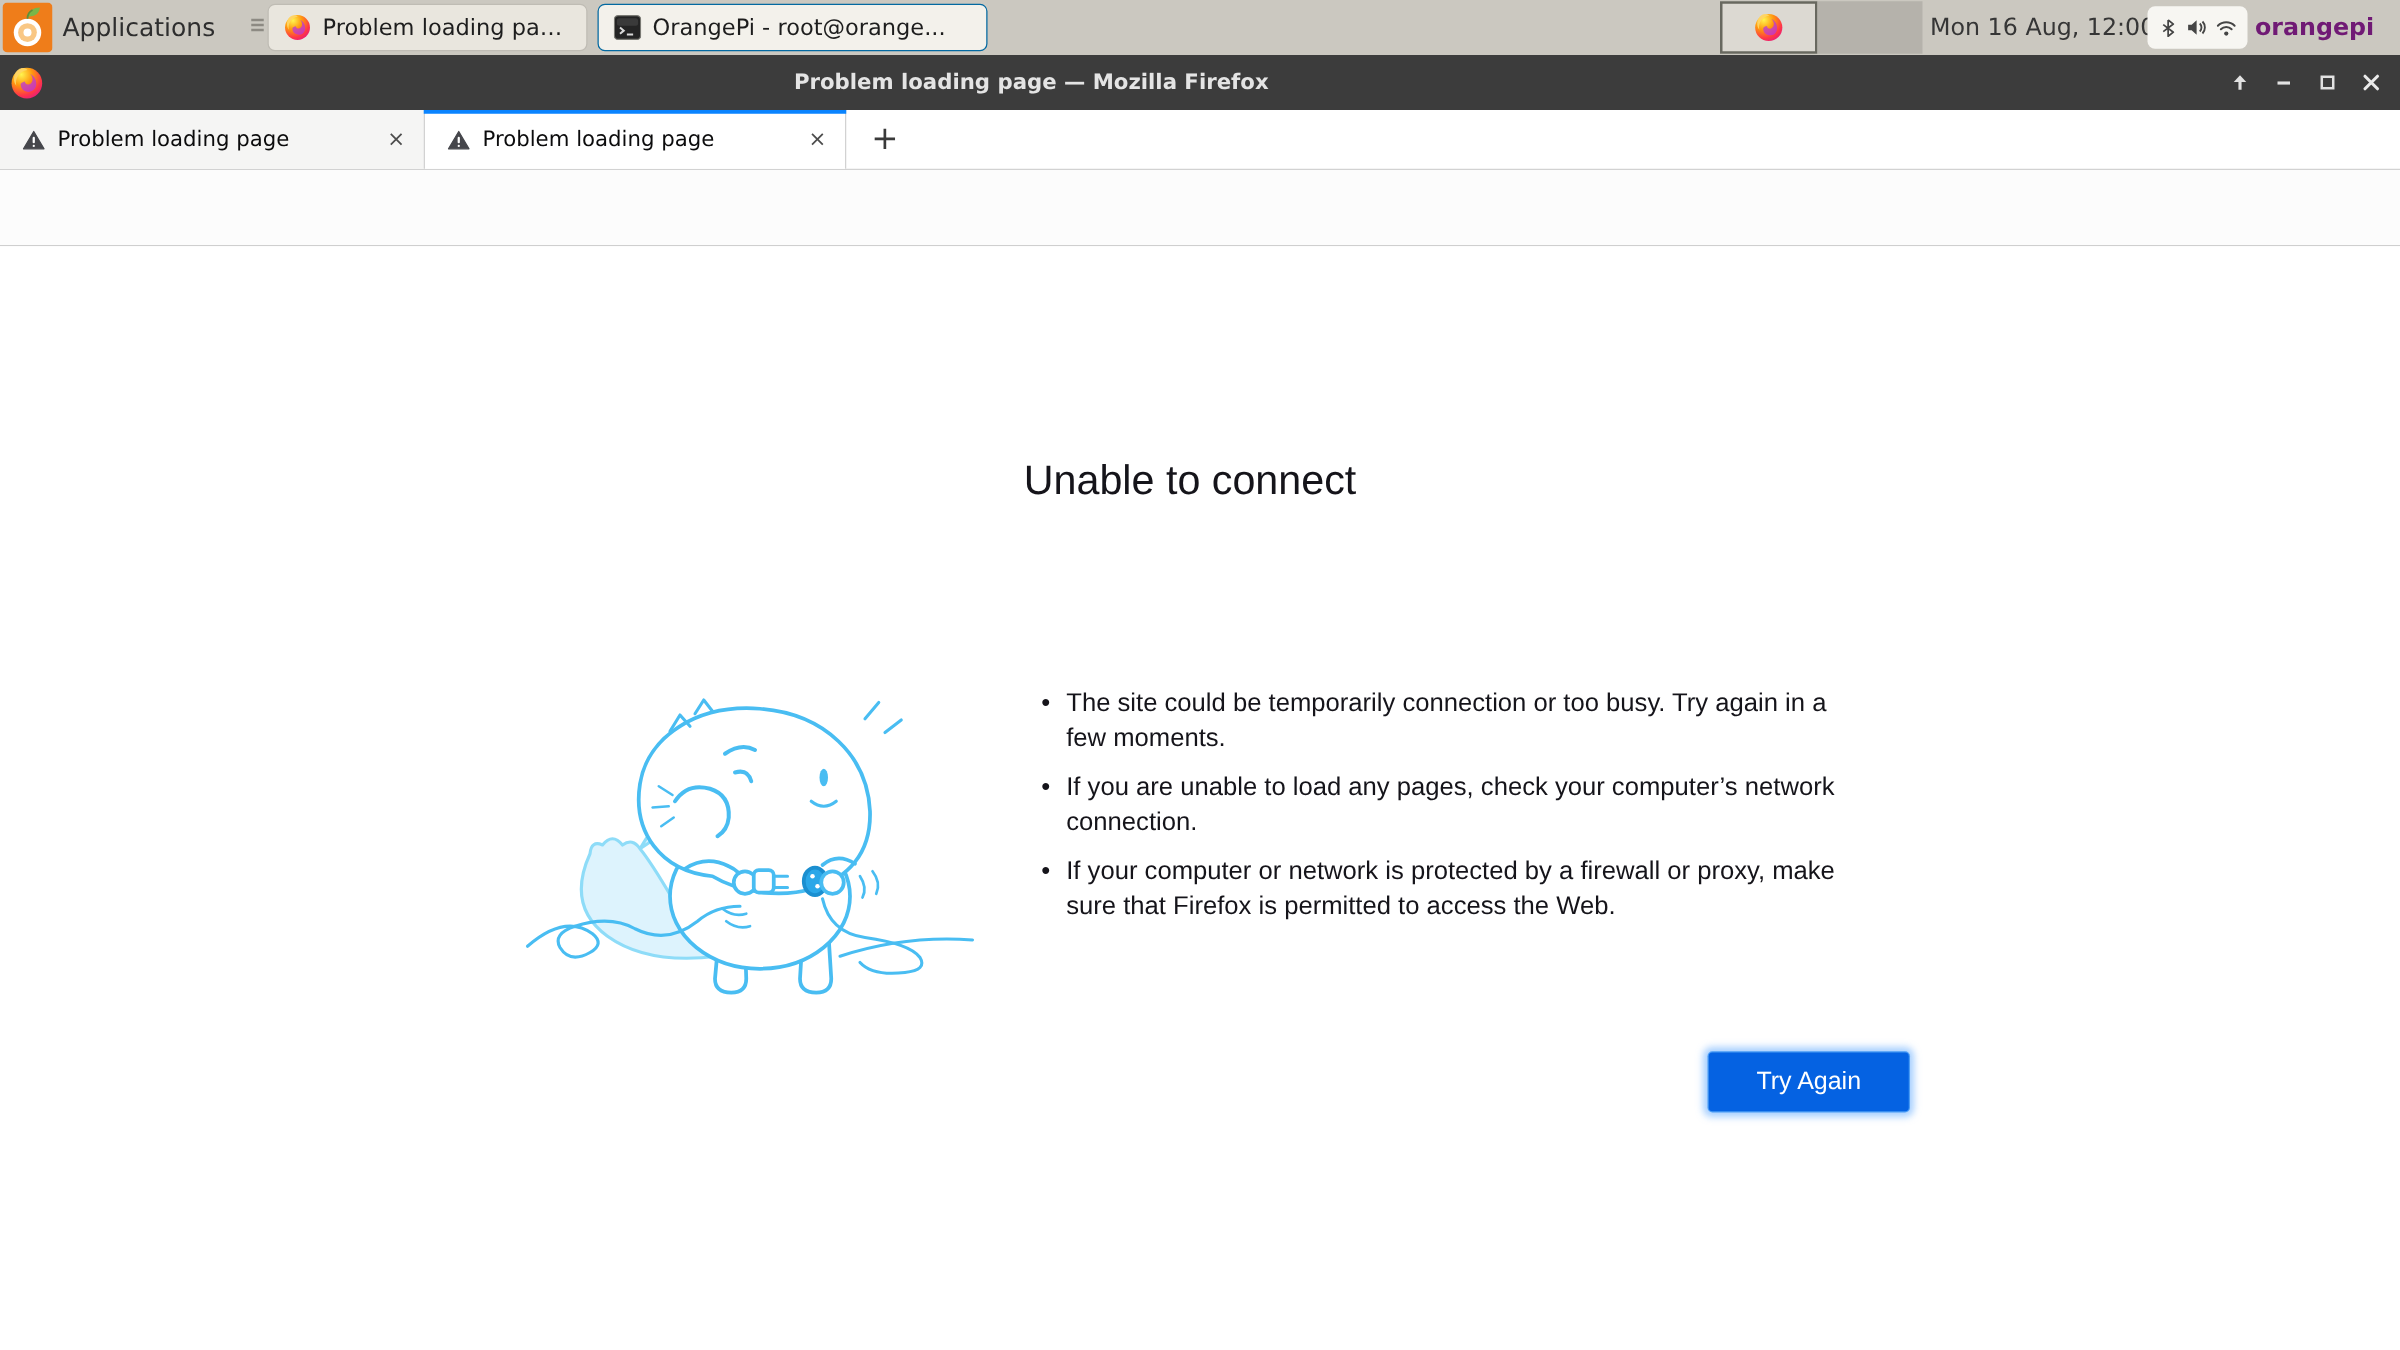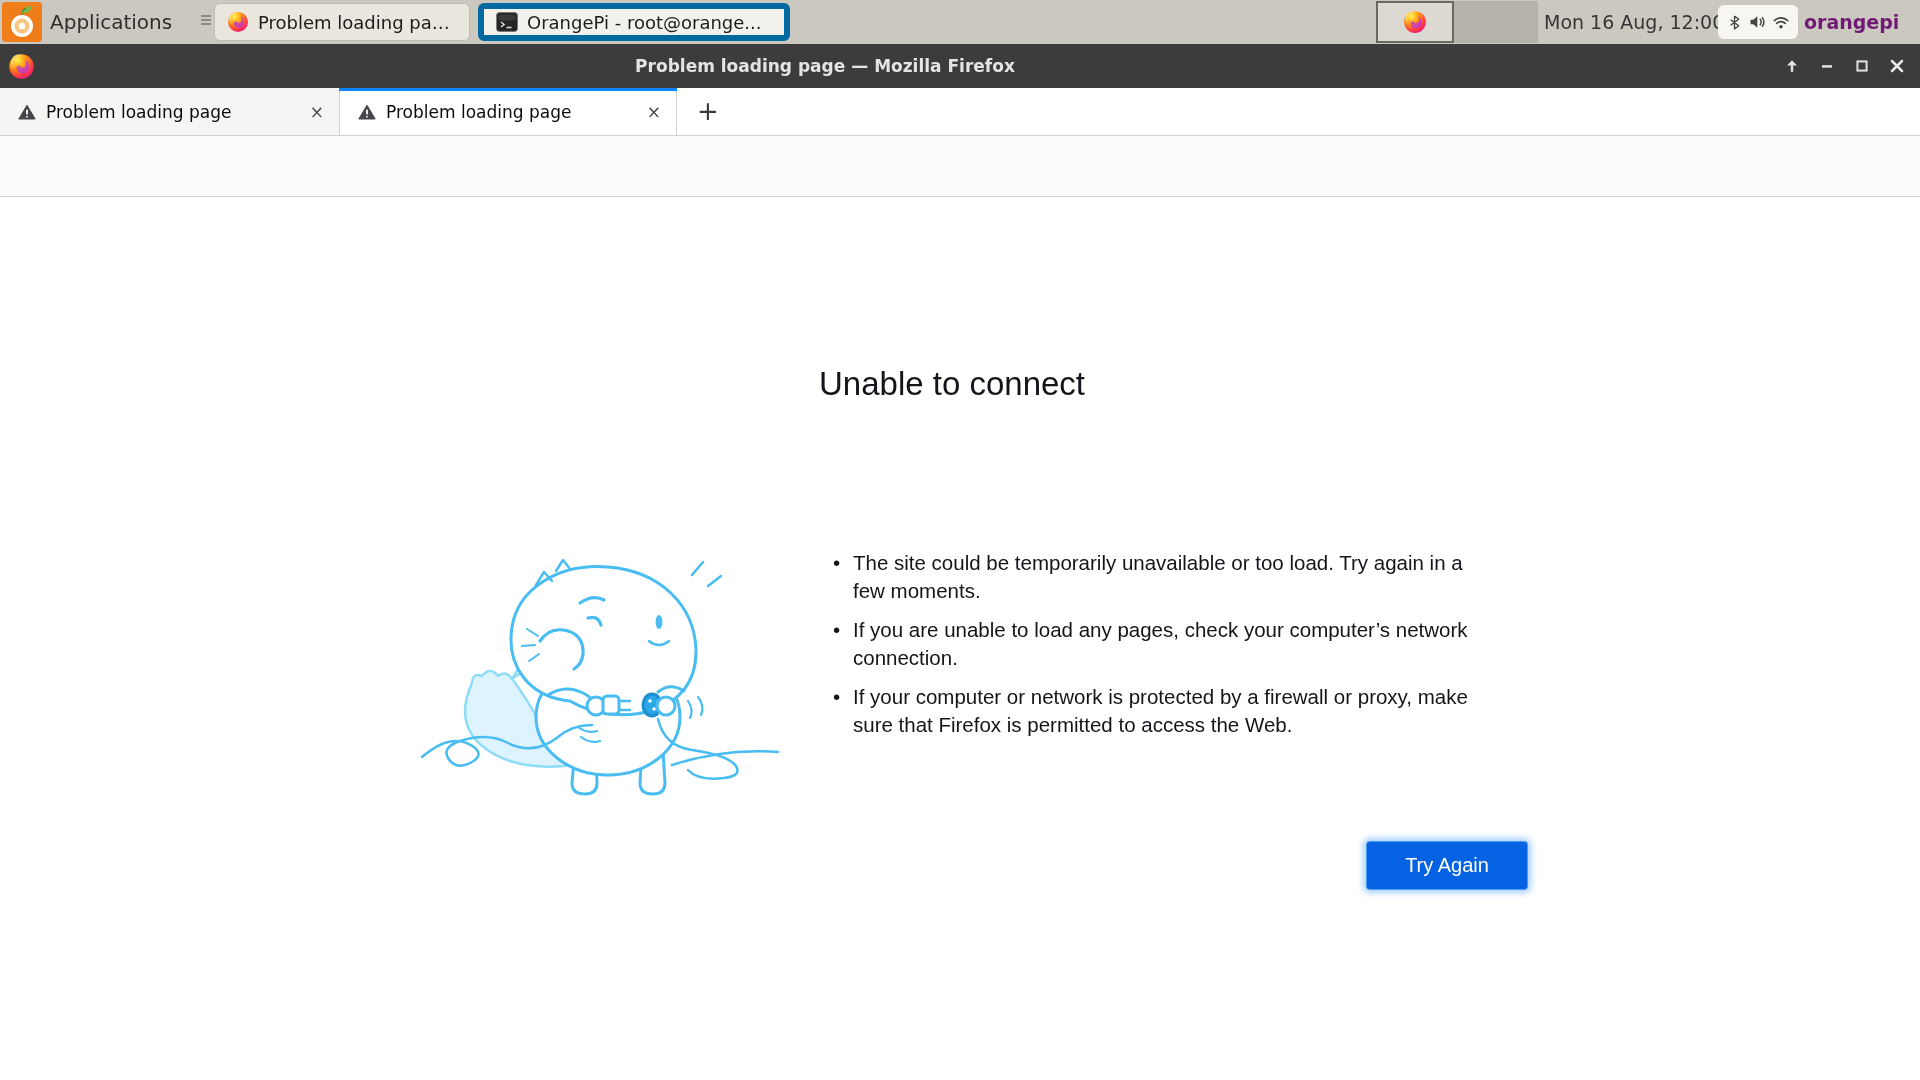--- a/index.html
+++ b/index.html
@@ -12,21 +12,21 @@
 
   
   .panel { position:absolute; left:0; top:0; width:1920px; height:44px; background:#cbc8c0; }
   .app-logo { left:2px; top:2px; width:40px; height:40px; }
   .app-label { left:50px; top:0; height:44px; line-height:44px; font-size:20px; color:#2e2e2e;text-align:center; }
   .panel-handle { left:201px; top:15px; width:12px; height:14px; }
   .panel-handle span { display:block; width:10px; height:2px; background:#8d8a83; margin:0 0 2px 0; }
   .task-btn { top:3px; height:38px; border-radius:6px; display:flex; align-items:center; gap:9px; padding:0 12px; font-size:18px; color:#1d1d1d; }
   .task-btn .lbl { white-space:nowrap; overflow:hidden; text-overflow:ellipsis; }
   .task-ff   { left:214px; width:256px; background:#e9e6de; border:1px solid #bfbcb4; }
-  .task-term { left:478px; width:312px; background:#f3f1eb; border:6px solid #0369a1; }
+  .task-term { left:478px; width:312px; background:#f3f1eb; border:1px solid #0369a1; }
   .pager-1 { left:1376px; top:1px; width:78px; height:42px; background:#dcd9d2; border:2px solid #68685f; display:flex; align-items:center; justify-content:center; }
   .pager-2 { left:1454px; top:1px; width:84px; height:42px; background:#b5b2ab; }
   .clock { left:1544px; top:0; height:44px; line-height:44px; font-size:19px; color:#363636; }
   .tray { left:1718px; top:5px; width:80px; height:34px; background:#f7f6f2; border-radius:6px; display:flex; align-items:center; justify-content:center; gap:8px; }
   .host { left:1804px; top:0; height:45px; line-height:44px; font-size:19px; color:#701a75; white-space:nowrap;font-weight:bold; }
 
   
   .titlebar { position:absolute; left:0; top:44px; width:1920px; height:44px; background:#3c3c3c; }
   .tb-logo { left:8px; top:9px; width:27px; height:27px; }
   .tb-title { left:0; top:0; width:1650px; height:44px; line-height:44px; text-align:center; font-weight:bold; font-size:17px; color:#e4e4e4; }
@@ -341,18 +341,18 @@
         <path d="M2 212 q30 -26 52 -10 q10 8 -2 15 q-16 9 -24 -4 q-6 -11 12 -17 q28 -9 48 2 q26 13 50 -6 q14 -12 34 -12" stroke-width="2.5"></path>
 
         <path d="M238 174 q6 27 34 31 q36 5 44 16 q6 10 -12 12 q-26 3 -36 -8" stroke-width="2.5"></path>
         <path d="M252 220 q52 -17 106 -13" stroke-width="2.5"></path>
       </g>
     </svg>
   </div>
 
   <h1 class="err-title" style="margin:0">Unable to connect</h1>
   <ul class="err-list">
-    <li>The site could be temporarily unavailable or too load. Try again in a few moments.</li>
+    <li>The site could be temporarily connection or too busy. Try again in a few moments.</li>
     <li>If you are unable to load any pages, check your computer’s network connection.</li>
     <li>If your computer or network is protected by a firewall or proxy, make sure that Firefox is permitted to access the Web.</li>
   </ul>
   <button class="try-again">Try Again</button>
 </div>
 
 </body></html>

